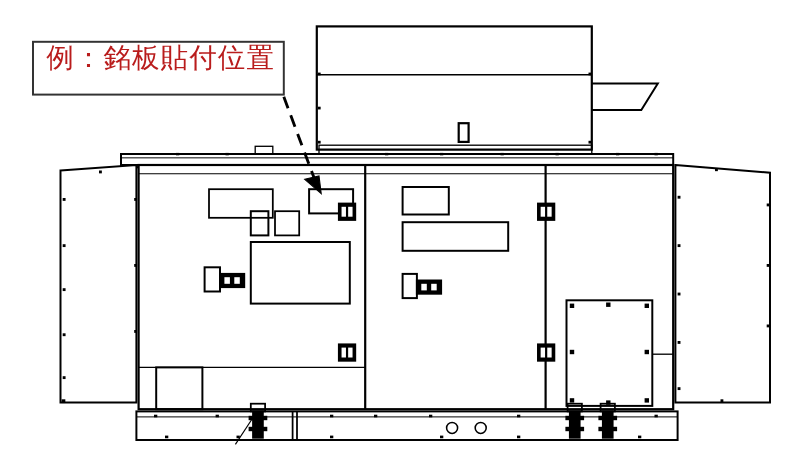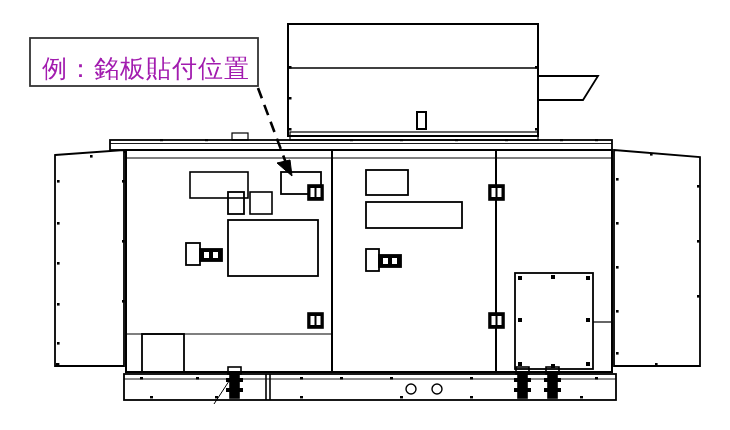--- a/index.html
+++ b/index.html
@@ -5,26 +5,26 @@
   html,body{margin:0;padding:0;background:#ffffff;}
   body{
     width:730px;height:430px;
     font-family:"Liberation Serif", serif;
     overflow:hidden;position:relative;
   }
   #stage{position:relative;width:730px;height:430px;background:#fff;}
   #drawing{position:absolute;left:0;top:0;}
   .callout-text{
     position:absolute;
-    left:30px;top:44px;
+    left:30px;top:28px;
     width:232px;height:48px;
     display:flex;align-items:center;justify-content:center;
     font-family:"DejaVu Serif","Liberation Serif",serif;
     font-size:25px;
-    color:#a21caf;
+    color:#b91c1c;
     letter-spacing:1px;
     white-space:nowrap;
     pointer-events:none;
   }
 </style>
 </head>
 <body>
 
 <div id="stage">
 

